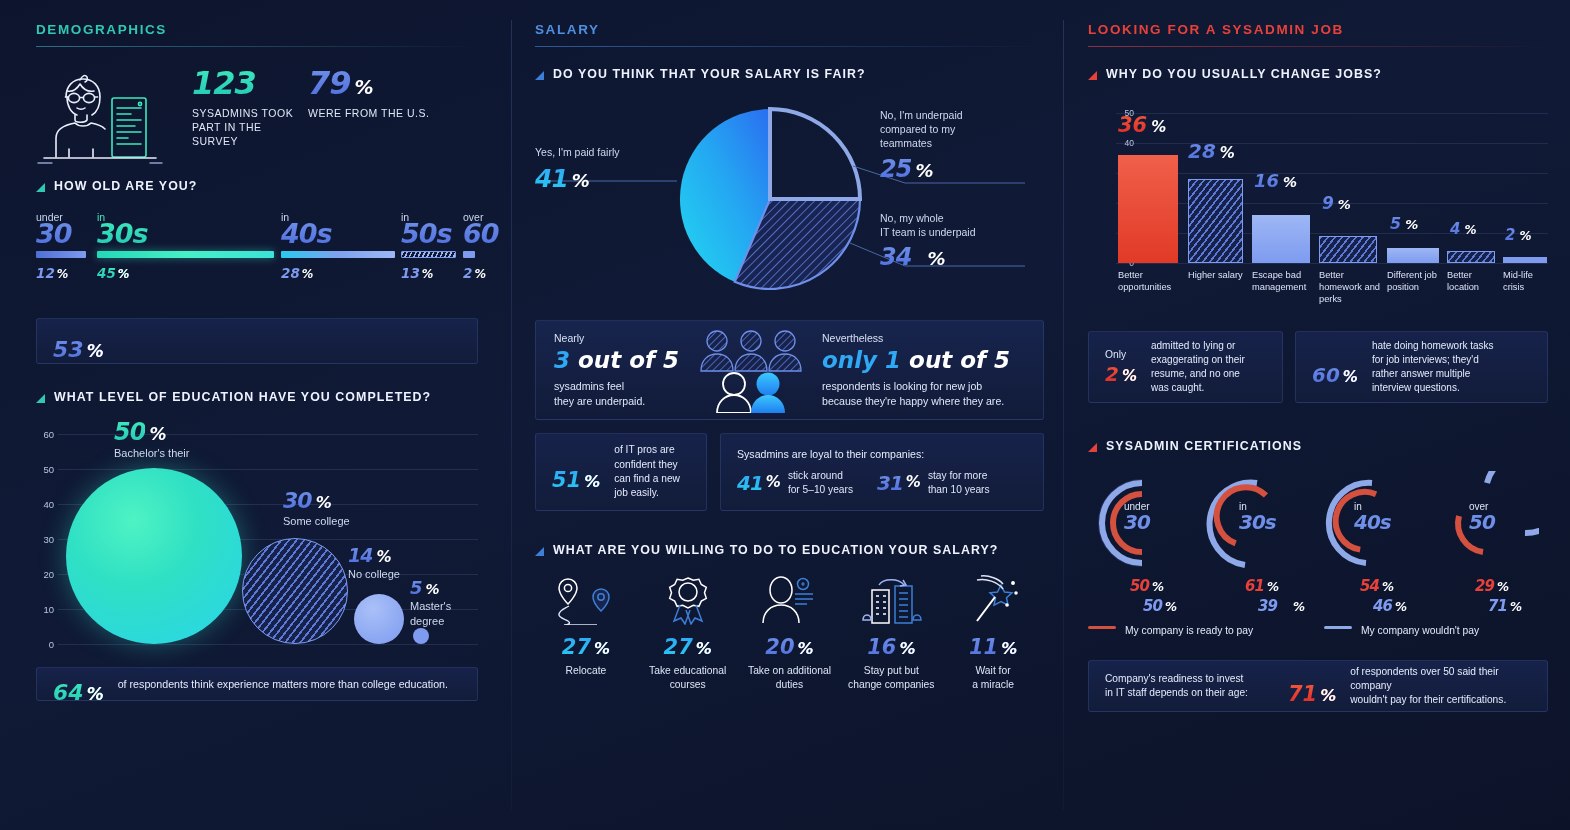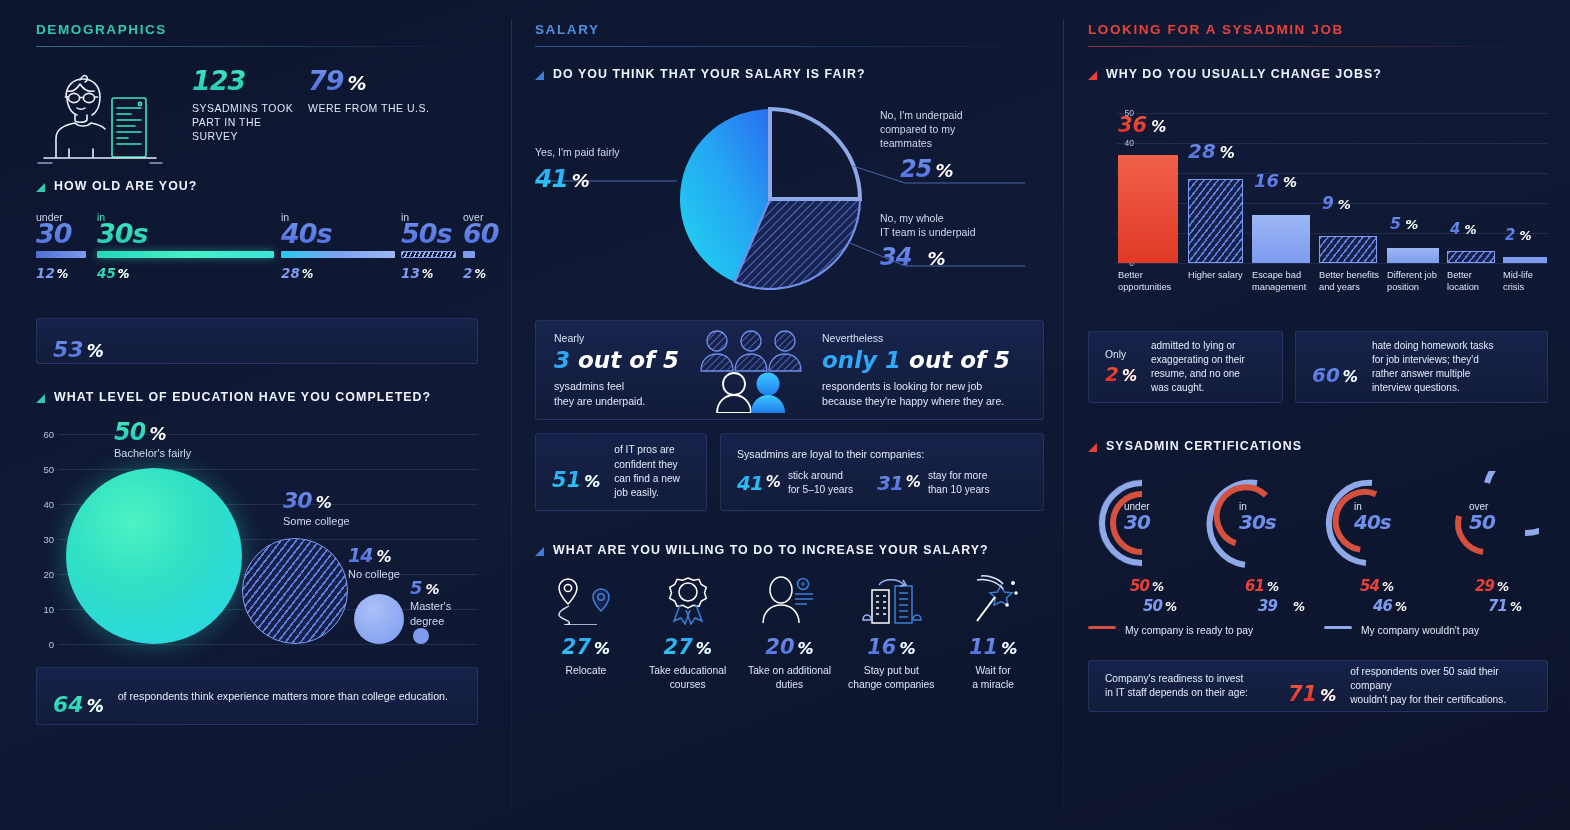--- a/index.html
+++ b/index.html
@@ -48,21 +48,21 @@
     -webkit-background-clip: text; background-clip:text; color: transparent; }
   .grad-blue { background: linear-gradient(180deg,#6f8fe8,#4f6fe0);
     -webkit-background-clip: text; background-clip:text; color: transparent; }
   .grad-cyan { background: linear-gradient(180deg,#2fa8f5,#27c9f2);
     -webkit-background-clip: text; background-clip:text; color: transparent; }
   .grad-red  { background: linear-gradient(180deg,#f05a3c,#e02727);
     -webkit-background-clip: text; background-clip:text; color: transparent; }
 
   
   .demo-top { display:flex; align-items:flex-start; gap:6px; height: 108px; margin-top: 4px;}
-  .stat-num { font-size: 27px; }
+  .stat-num { font-size: 32px; }
   .stat-cap { font-size:10.5px; letter-spacing:.5px; line-height:1.35; color:#dfe7f7; margin-top:7px;
               text-transform: uppercase; }
 
   
   .age-wrap { margin-top: 18px; position: relative; height: 95px; }
   .age-seg { position: relative; }
   .age-small { font-size: 10.5px; color:#c9d5ee; margin-bottom:-3px;}
   .age-small.teal { color:#3ee8bd; }
   .age-big { font-size: 27px; }
   .age-bar { height: 7px; border-radius:1px; margin-top: 4px; }
@@ -263,21 +263,21 @@
       <div class="bubble" style="left:318px; top:178px; width:50px; height:50px;
                   background:radial-gradient(circle at 38% 30%, #a9c0f8, #7e9bf0);"></div>
       <div class="bubble" style="left:377px; top:212px; width:16px; height:16px;
                   background:#7e9bf0;"></div>
 
       <div style="position:absolute; left:78px; top:4px;">
         <div style="display:flex; align-items:baseline; gap:4px;">
           <span class="big grad-teal" style="font-size:24px">50</span>
           <span class="big pct" style="font-size:17px">%</span>
         </div>
-        <div class="lbl" style="margin-top:2px">Bachelor's fairly</div>
+        <div class="lbl" style="margin-top:2px">Bachelor's their</div>
       </div>
       <div style="position:absolute; left:247px; top:74px;">
         <div style="display:flex; align-items:baseline; gap:4px;">
           <span class="big grad-blue" style="font-size:22px">30</span>
           <span class="big pct" style="font-size:16px">%</span>
         </div>
         <div class="lbl" style="margin-top:2px">Some college</div>
       </div>
       <div style="position:absolute; left:312px; top:130px;">
         <div style="display:flex; align-items:baseline; gap:4px;">
@@ -288,21 +288,21 @@
       </div>
       <div style="position:absolute; left:374px; top:163px;">
         <div style="display:flex; align-items:baseline; gap:4px;">
           <span class="big grad-blue" style="font-size:18px">5</span>
           <span class="big pct" style="font-size:14px">%</span>
         </div>
         <div class="lbl" style="margin-top:2px">Master's degree</div>
       </div>
     </div>
 
-    <div class="notebox" style="margin-top:16px; height:58px;">
+    <div class="notebox" style="margin-top:16px; height:34px;">
       <div class="n grad-teal"><span>64</span><span class="pct" style="-webkit-text-fill-color:#fff; font-size:17px; margin-left:3px;">%</span></div>
       <div class="txt">of respondents think experience matters more than college education.</div>
     </div>
   </div>
 
   <div class="col col-2">
 
     <div class="sec-title t-sal">SALARY</div>
     <div class="sec-rule r-sal"></div>
 
@@ -341,21 +341,21 @@
         <div style="display:flex; align-items:baseline; gap:4px; margin-top:7px;">
           <span class="big grad-cyan" style="font-size:25px">41</span>
           <span class="big pct" style="font-size:18px">%</span>
         </div>
       </div>
 
       <div style="position:absolute; left:345px; top:17px; width:170px;">
         <div class="lbl" style="font-size:10.5px; white-space:pre-line">No, I'm underpaid
 compared to my
 teammates</div>
-        <div style="display:flex; align-items:baseline; gap:4px; margin-top:6px;margin-left:20px;">
+        <div style="display:flex; align-items:baseline; gap:4px; margin-top:6px;">
           <span class="big grad-blue" style="font-size:24px">25</span>
           <span class="big pct" style="font-size:18px">%</span>
         </div>
       </div>
 
       <div style="position:absolute; left:345px; top:120px; width:180px;">
         <div class="lbl" style="font-size:10.5px; white-space:pre-line">No, my whole
 IT team is underpaid</div>
         <div style="display:flex; align-items:baseline; gap:16px; margin-top:6px;">
           <span class="big grad-blue" style="font-size:24px">34</span>
@@ -441,21 +441,21 @@
             <span class="big pct" style="font-size:15px; margin-left:-5px">%</span>
             <span style="font-size:10.2px; color:#dfe7f9; white-space:pre-line; line-height:1.3">stay for more
 than 10 years</span>
           </div>
         </div>
       </div>
     </div>
 
     <div class="q-title" style="margin-top:32px">
       <span class="tri blue"></span>
-      <span>WHAT ARE YOU WILLING TO DO TO INCREASE YOUR SALARY?</span>
+      <span>WHAT ARE YOU WILLING TO DO TO EDUCATION YOUR SALARY?</span>
     </div>
 
     <div style="display:flex; margin-top:18px;">
 
       <div class="icon-col">
         <div>
           <svg width="64" height="50" viewBox="0 0 64 50" fill="none" stroke="#ffffff" stroke-width="1.5">
             <path d="M14 4c-5 0-9 4-9 9 0 7 9 16 9 16s9-9 9-16c0-5-4-9-9-9z"></path>
             <circle cx="14" cy="13" r="3.6"></circle>
             <g stroke="#3d7fd6">
@@ -589,21 +589,21 @@
       <div class="barpct" style="left:94px; top:48px;"><span class="grad-blue" style="font-size:20px">28</span><span class="pct" style="font-size:15px; margin-left:4px;">%</span></div>
       <div class="barpct" style="left:160px; top:79px;"><span class="grad-blue" style="font-size:18px">16</span><span class="pct" style="font-size:14px; margin-left:4px;">%</span></div>
       <div class="barpct" style="left:228px; top:102px;"><span class="grad-blue" style="font-size:17px">9</span><span class="pct" style="font-size:13px; margin-left:4px;">%</span></div>
       <div class="barpct" style="left:296px; top:122px;"><span class="grad-blue" style="font-size:16px">5</span><span class="pct" style="font-size:13px; margin-left:4px;">%</span></div>
       <div class="barpct" style="left:356px; top:127px;"><span class="grad-blue" style="font-size:15px">4</span><span class="pct" style="font-size:12px; margin-left:4px;">%</span></div>
       <div class="barpct" style="left:411px; top:133px;"><span class="grad-blue" style="font-size:15px">2</span><span class="pct" style="font-size:12px; margin-left:4px;">%</span></div>
 
       <div class="barlabel" style="left:24px; top:178px; width:66px;">Better opportunities</div>
       <div class="barlabel" style="left:94px; top:178px; width:60px;">Higher salary</div>
       <div class="barlabel" style="left:158px; top:178px; width:64px;">Escape bad management</div>
-      <div class="barlabel" style="left:225px; top:178px; width:64px;">Better benefits and years</div>
+      <div class="barlabel" style="left:225px; top:178px; width:64px;">Better homework and perks</div>
       <div class="barlabel" style="left:293px; top:178px; width:58px;">Different job position</div>
       <div class="barlabel" style="left:353px; top:178px; width:52px;">Better location</div>
       <div class="barlabel" style="left:409px; top:178px; width:48px;">Mid-life crisis</div>
     </div>
 
     <div style="display:flex; gap:12px; margin-top:40px;">
       <div class="notebox" style="width:195px; height:72px; align-items:center;">
         <div style="white-space:nowrap;">
           <div style="font-size:10.3px; color:#dde5f7;">Only</div>
           <div class="n grad-red" style="font-size:20px; margin-top:2px;"><span>2</span><span class="pct" style="-webkit-text-fill-color:#fff; font-size:15px; margin-left:3px;">%</span></div>

